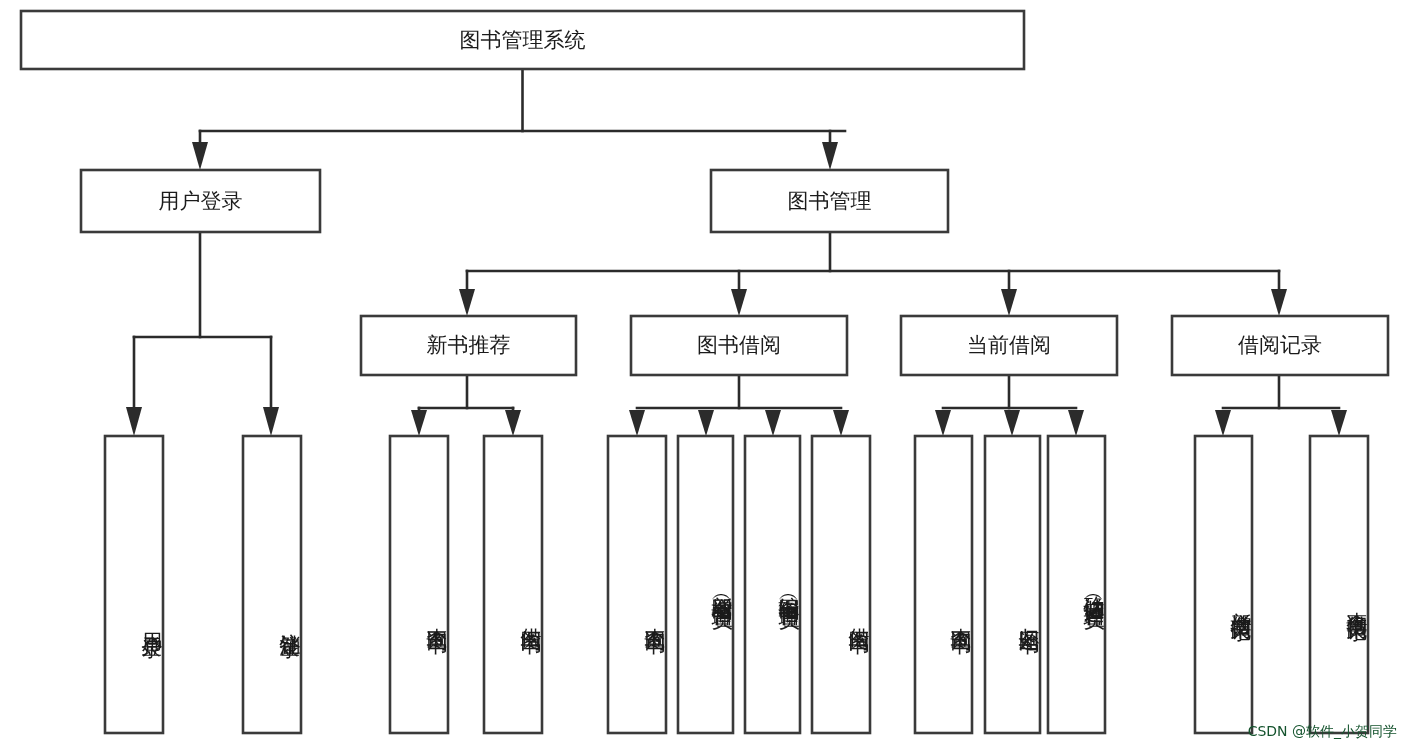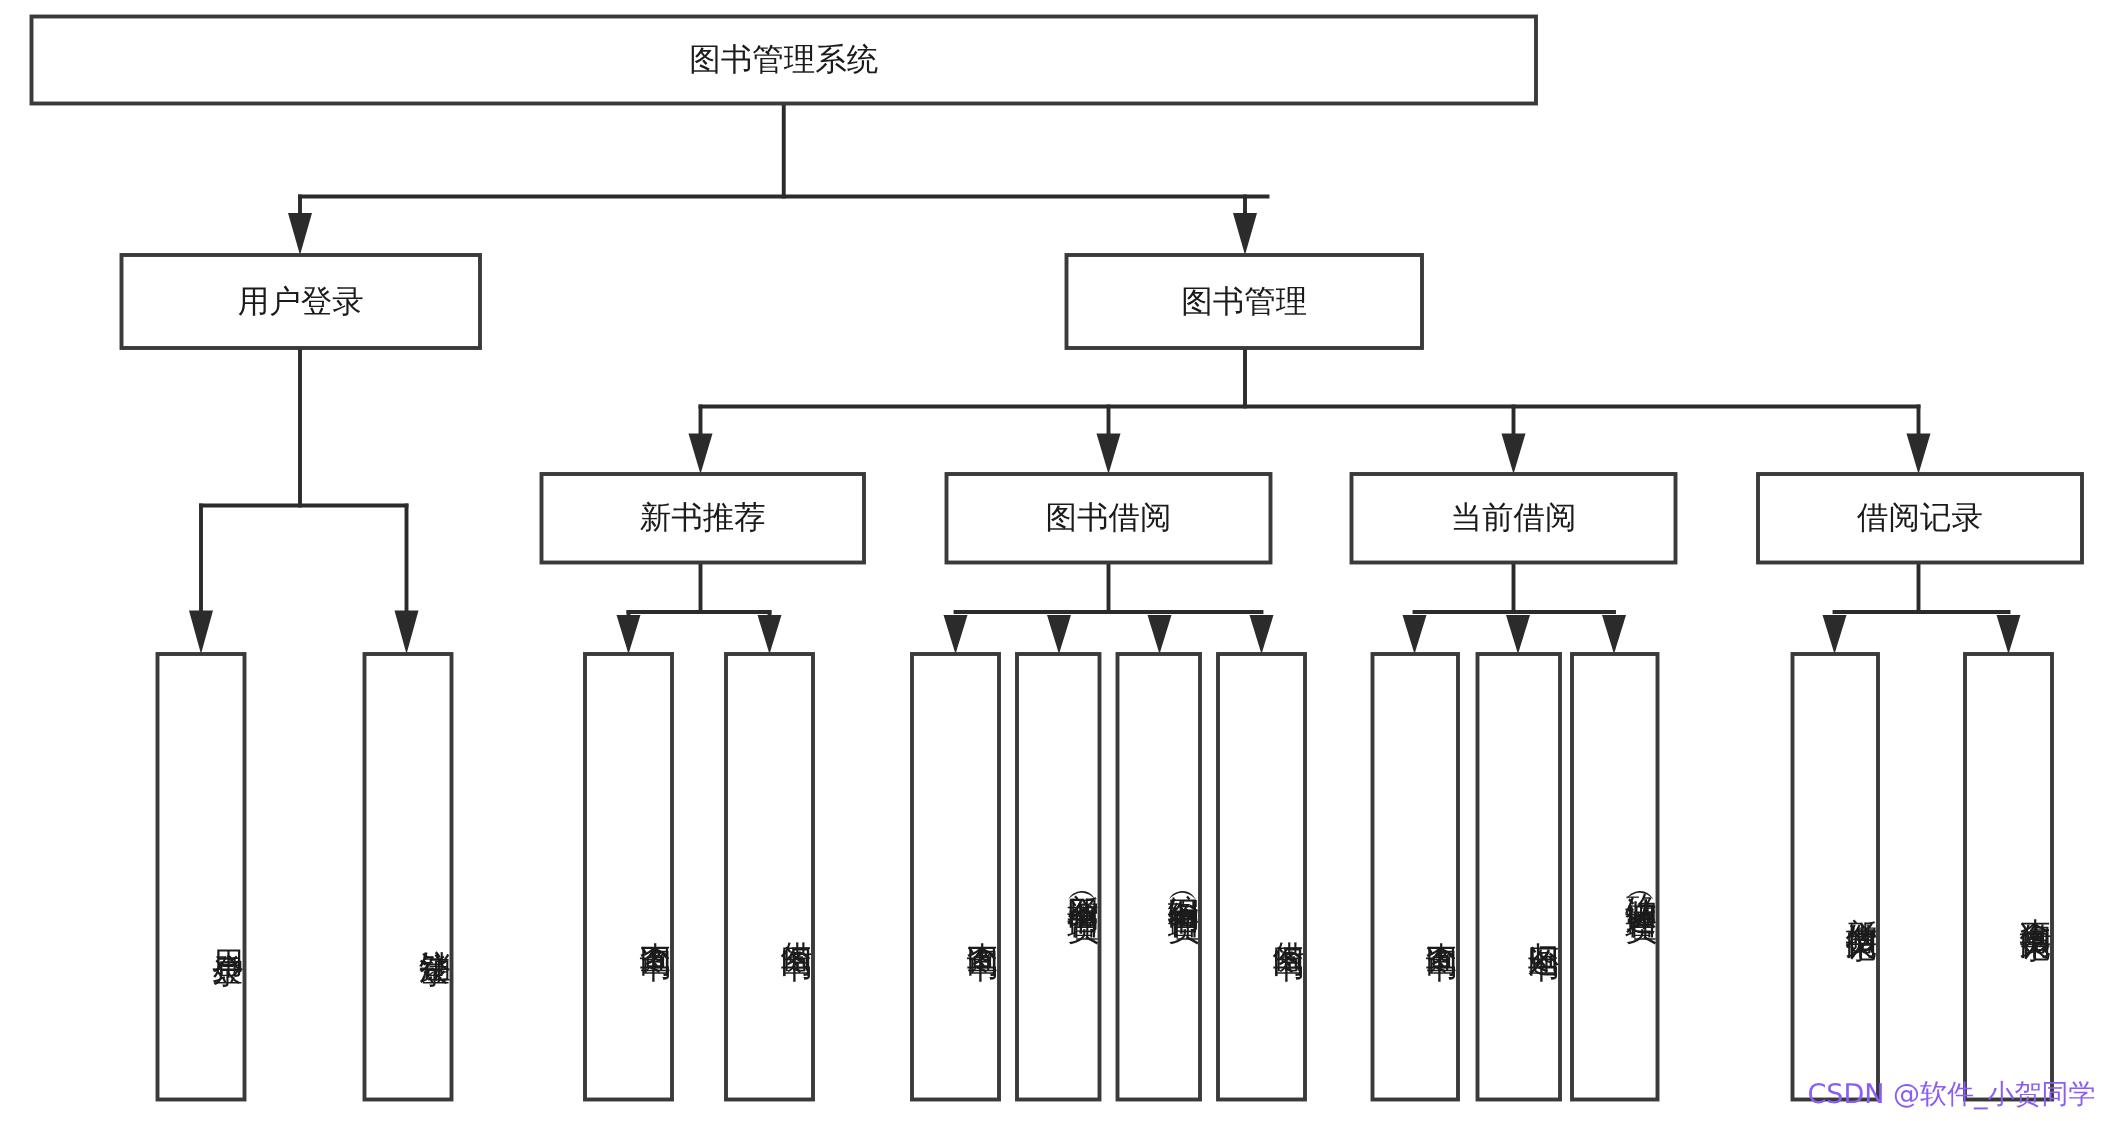--- a/index.html
+++ b/index.html
@@ -60,22 +60,22 @@
     white-space: nowrap;
     text-align: center;
     pointer-events: none;
     user-select: none;
   }
   .watermark {
     position: absolute;
     right: 8px;
     bottom: 6px;
     font-family: "DejaVu Sans", "Liberation Sans", sans-serif;
-    font-size: 18px;
-    color: #8b5cf6;
+    font-size: 14px;
+    color: #14532d;
     white-space: nowrap;
     user-select: none;
   }
 </style>
 </head>
 <body>
 
 <div id="diagram-root">
 
   <svg id="tree-svg" viewBox="0 0 1405 747">

